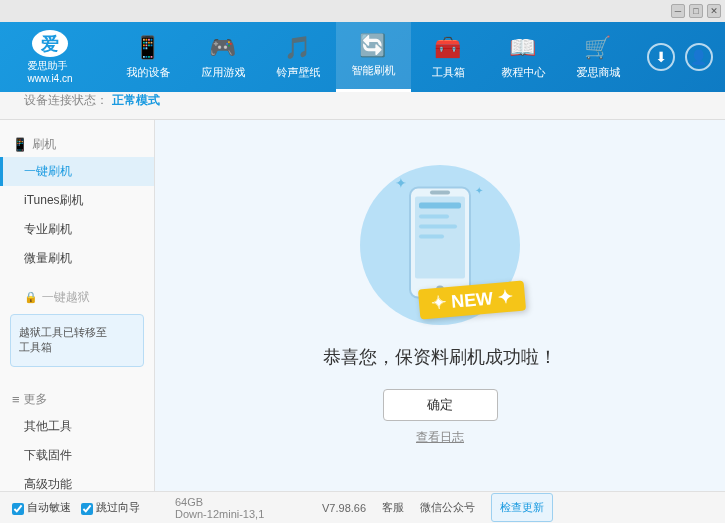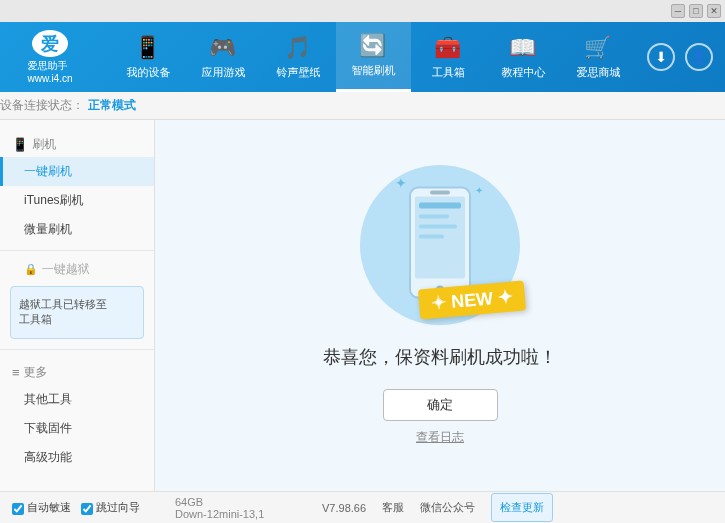--- a/index.html
+++ b/index.html
@@ -80,22 +80,22 @@
       border: 2px solid rgba(255,255,255,0.7);
       display: flex; align-items: center; justify-content: center;
       color: #fff; cursor: pointer; font-size: 14px;
     }
 
     
     .status-bar {
       height: 28px;
       background: #f5f5f5;
       border-bottom: 1px solid #ddd;
-      display: flex; align-items: center;
-      padding: 0 0;
+      display: flex; align-items: flex-start;
+      padding: 0 24px;
       font-size: 12px; color: #555;
     }
     .status-label { color: #888; }
     .status-value { color: #1a9ae0; font-weight: bold; margin-left: 4px; }
 
     
     .main-area {
       display: flex;
       height: calc(523px - 22px - 70px - 28px - 32px);
     }
@@ -321,20 +321,21 @@
 <div class="main-area">
 
   <div class="sidebar">
 
     <div class="sidebar-section-title">
       <span class="sidebar-section-icon">📱</span>
       <span>刷机</span>
     </div>
     <div class="sidebar-item active">一键刷机</div>
     <div class="sidebar-item">iTunes刷机</div>
+    <div class="sidebar-item">专业刷机</div>
     <div class="sidebar-item">微量刷机</div>
     <div class="sidebar-divider"></div>
 
     <div class="sidebar-locked">
       <span class="lock-icon">🔒</span>
       <span>一键越狱</span>
     </div>
     <div class="sidebar-note">
       <span>越狱工具已转移至<br>工具箱</span>
     </div>

